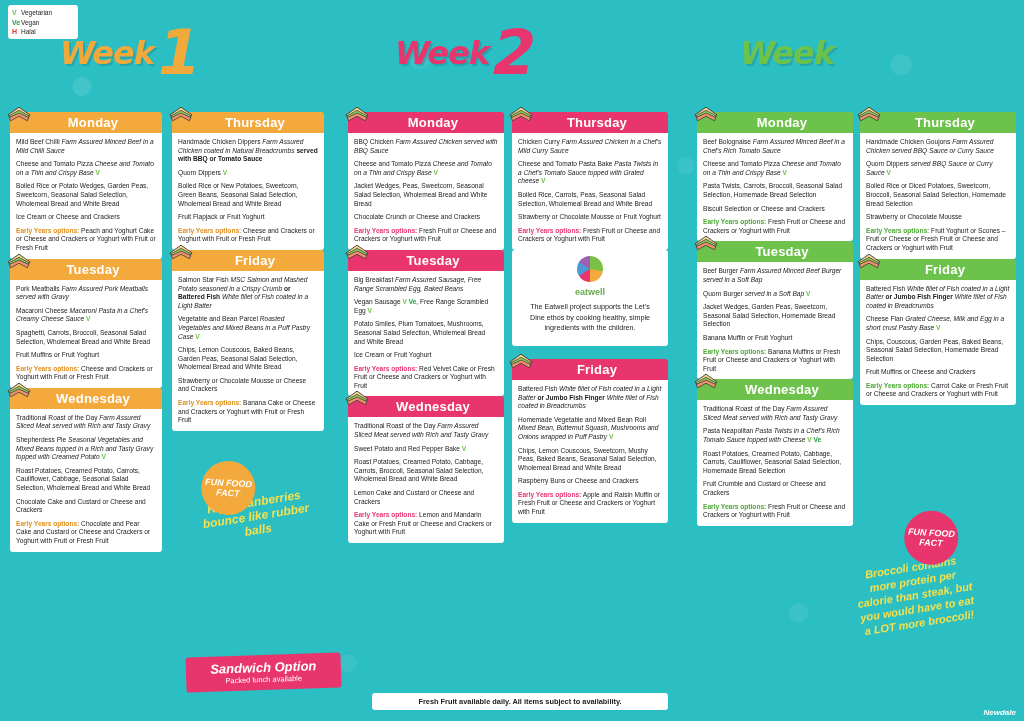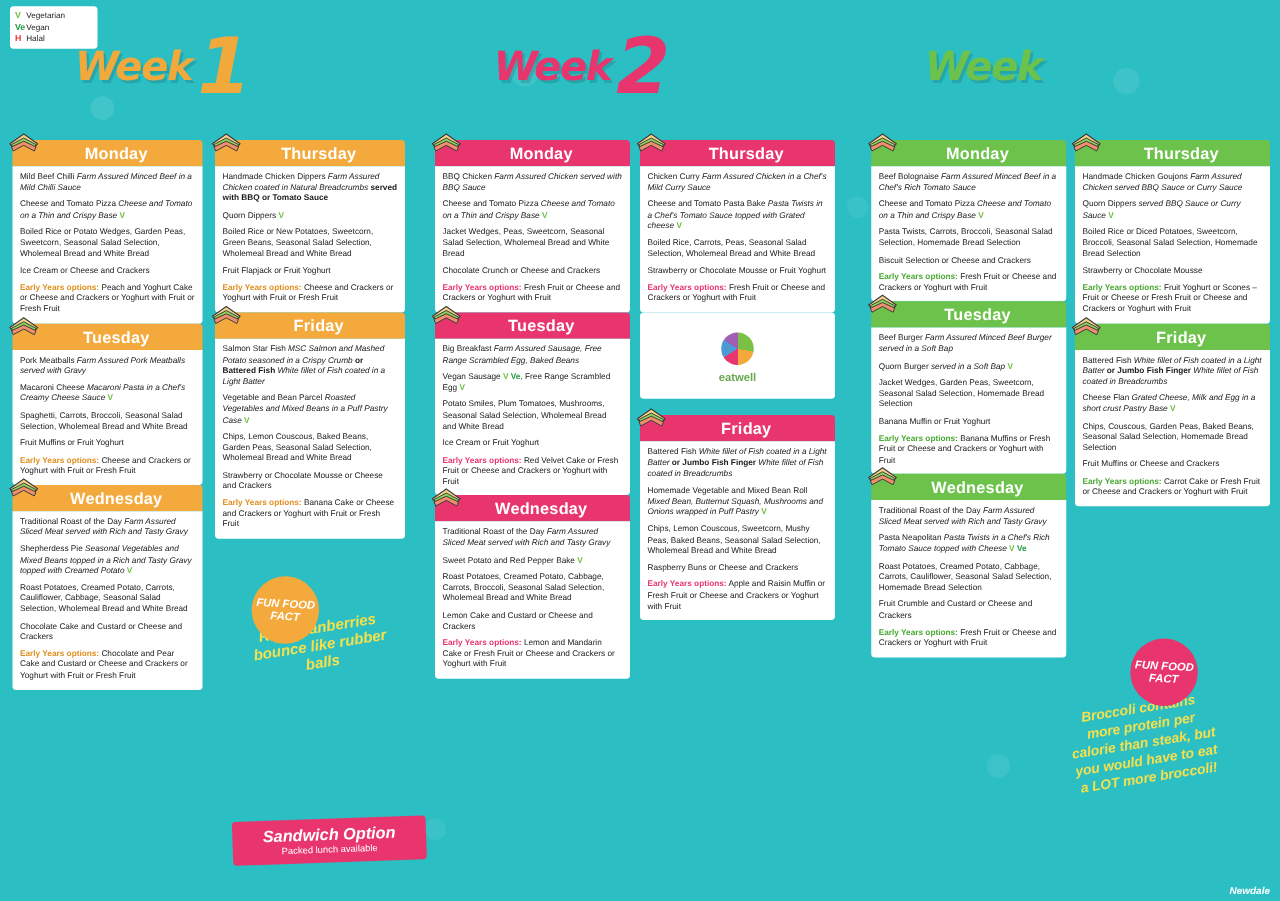--- a/index.html
+++ b/index.html
@@ -100,21 +100,21 @@
   .v { color:#6cbf3f; font-weight:bold; }
   .ve { color:#1f9c46; font-weight:bold; }
 
   
   .sandwich {
     position:absolute; left:-4px; top:-9px; width:26px; height:20px; z-index:3;
   }
 
   
   .eatwell {
-    background:#fff; border-radius:3px; padding:16px 10px 12px;
+    background:#fff; border-radius:3px; padding:6px 10px 12px;
     text-align:center; font-size:7.2px; line-height:10.5px; color:#222;
     margin-bottom:13px;
   }
   .eatwell .brand { font-size:9px; color:#6aa84f; font-weight:bold; margin-top:5px; display:block;}
   .plate { width:26px; height:26px; border-radius:50%; margin:0 auto;
     background:conic-gradient(#7ac143 0 28%, #f4a93c 28% 50%, #e8356d 50% 66%, #4a9ad4 66% 84%, #a05eb5 84% 100%);
   }
 
   
   .funfact {
@@ -335,20 +335,21 @@
           <p>Chicken Curry <i>Farm Assured Chicken in a Chef's Mild Curry Sauce</i></p>
           <p>Cheese and Tomato Pasta Bake <i>Pasta Twists in a Chef's Tomato Sauce topped with Grated cheese</i> <b class="v">V</b></p>
           <p>Boiled Rice, Carrots, Peas, Seasonal Salad Selection, Wholemeal Bread and White Bread</p>
           <p>Strawberry or Chocolate Mousse or Fruit Yoghurt</p>
           <p><b class="ey">Early Years options:</b> Fresh Fruit or Cheese and Crackers or Yoghurt with Fruit</p>
         </div>
       </div>
       <div class="eatwell">
         <div class="plate"></div>
         <span class="brand">eatwell</span>
+        <div style="margin-top: 5px;">The Eatwell project supports the Let's Dine ethos by cooking healthy, simple ingredients with the children.</div>
       </div>
       <div class="daycard">
         <span class="sandwich"><svg viewBox="0 0 40 30" width="26" height="20" xmlns="http://www.w3.org/2000/svg">
             <path d="M3 18 L20 6 L37 18 L34 22 L20 13 L6 22 Z" fill="#f6d48b" stroke="#3b3b3b" stroke-width="1.4" stroke-linejoin="round"></path>
             <path d="M5 19 L20 11 L35 19 L33 24 L20 17 L7 24 Z" fill="#8fd05a" stroke="#3b3b3b" stroke-width="1.2"></path>
             <path d="M5 22 L20 15 L35 22 L33 27 L20 20 L7 27 Z" fill="#f08f6b" stroke="#3b3b3b" stroke-width="1.2"></path>
           </svg></span>
         <div class="day-head">Friday</div>
         <div class="day-body">
           <p>Battered Fish <i>White fillet of Fish coated in a Light Batter</i> <b>or Jumbo Fish Finger</b> <i>White fillet of Fish coated in Breadcrumbs</i></p>
@@ -446,15 +447,16 @@
   <div class="funfact" id="ff2">
     <div class="ff-circle">FUN FOOD FACT</div>
     <div class="ff-text">Broccoli contains more protein per calorie than steak, but you would have to eat a LOT more broccoli!</div>
   </div>
 
   <div class="sandwich-option">
     <div class="t1">Sandwich Option</div>
     <div class="t2">Packed lunch available</div>
   </div>
 
+  <div class="footer">Fresh Fruit available daily. All items subject to availability.</div>
   <div class="newdale">Newdale</div>
 
 </div>
 
 </body></html>

